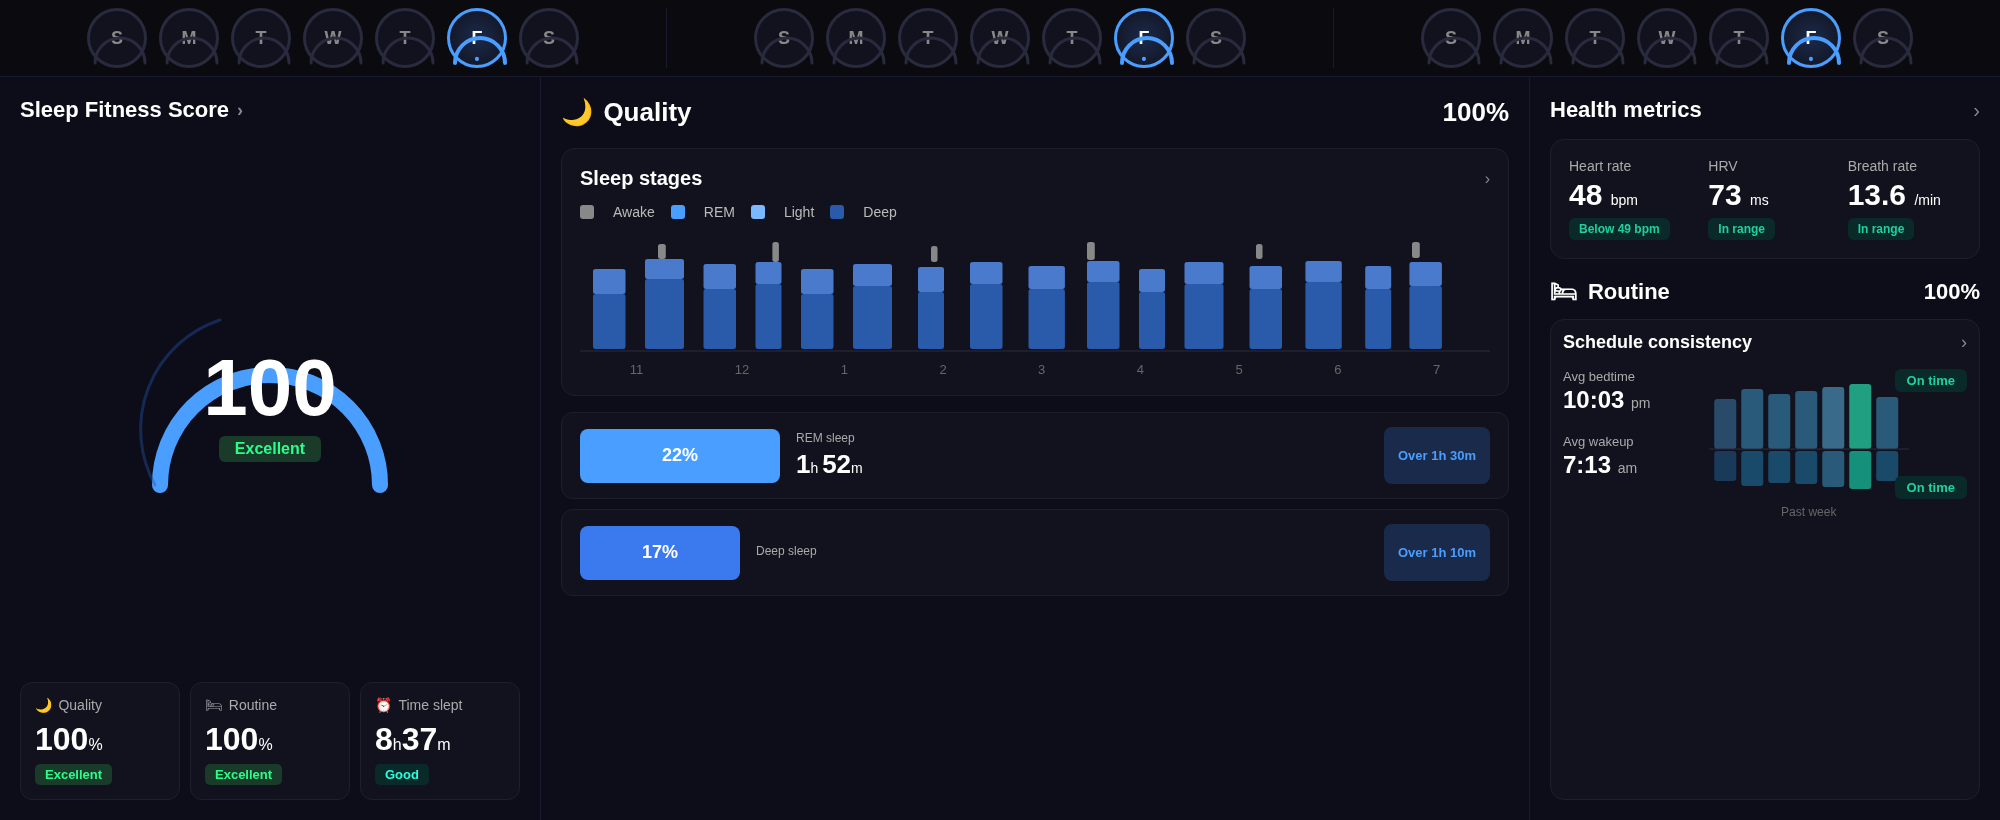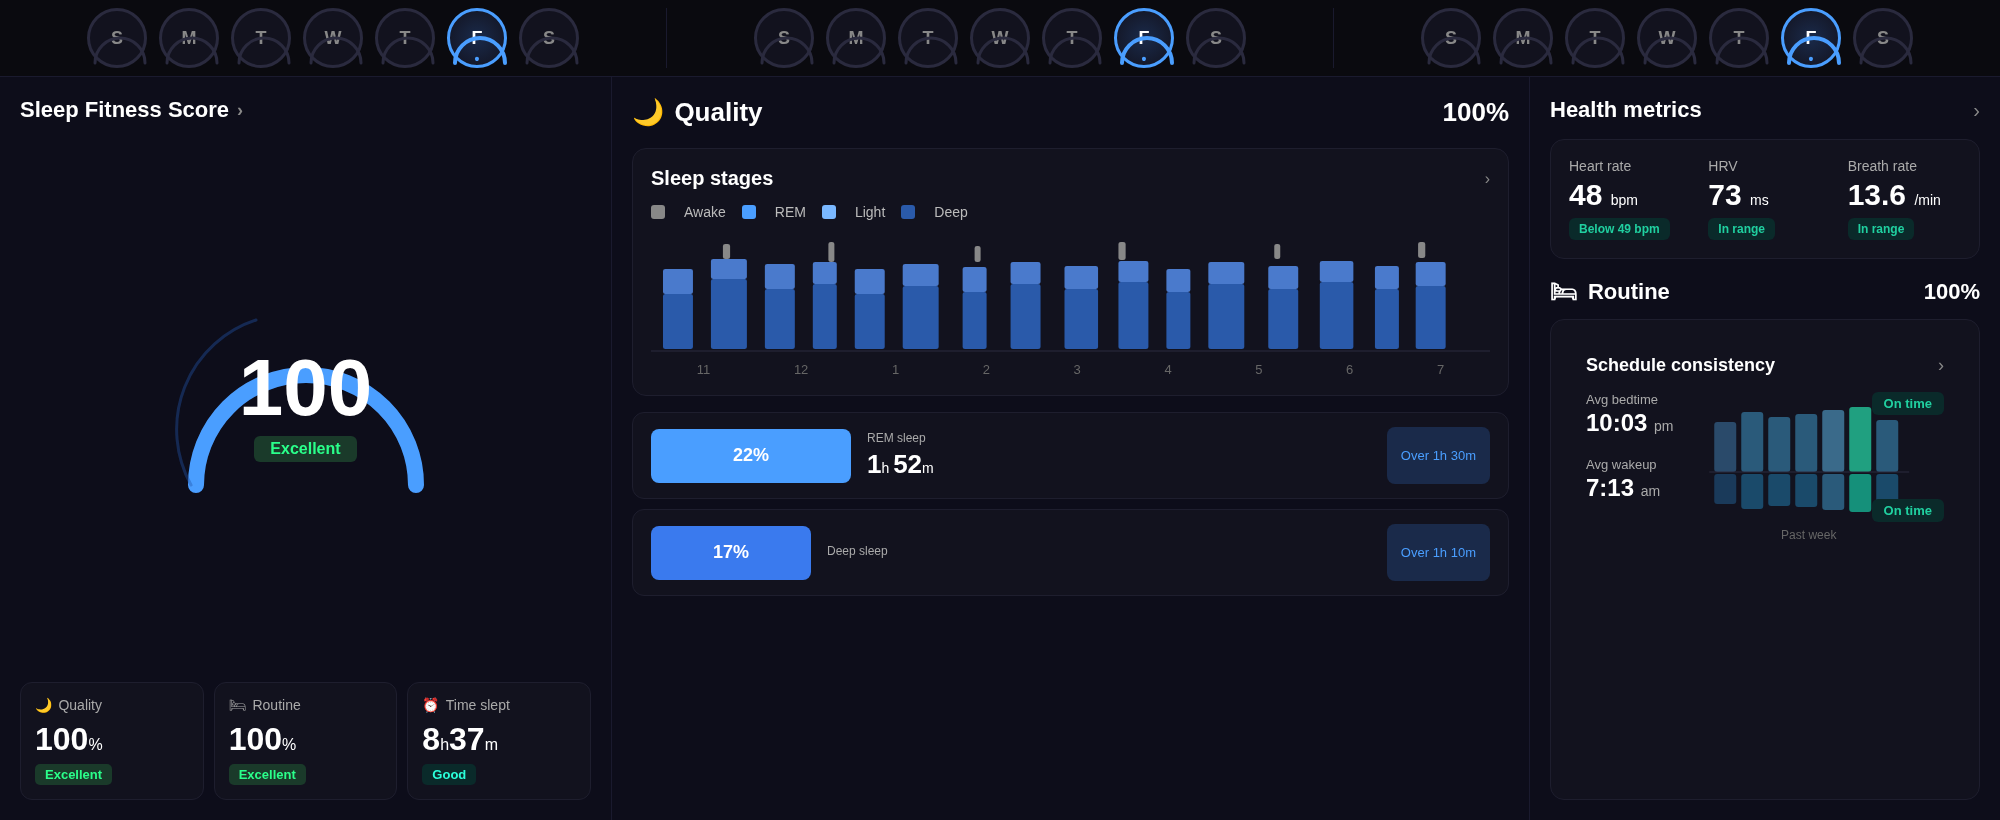--- a/index.html
+++ b/index.html
@@ -69,21 +69,21 @@
 
     
     .main-content {
       display: flex;
       flex: 1;
       overflow: hidden;
     }
 
     
     .left-panel {
-      width: 612px;
+      width: 541px;
       background: #0d0d1a;
       display: flex;
       flex-direction: column;
       padding: 20px;
       border-right: 1px solid #1a1a2e;
     }
 
     .panel-title {
       display: flex;
       align-items: center;
@@ -291,21 +291,21 @@
     }
     .sleep-metric-value {
       font-size: 26px;
       font-weight: 700;
     }
     .sleep-metric-value span { font-size: 14px; font-weight: 500; }
     .sleep-metric-badge {
       padding: 21px 14px;
       border-radius: 8px;
       font-size: 13px;
-      font-weight: 400;
+      font-weight: 700;
       white-space: nowrap;
     }
     .badge-blue { background: #1a2a4a; color: #4a9eff; }
 
     
     .right-panel {
       width: 470px;
       background: #0d0d1a;
       display: flex;
       flex-direction: column;
@@ -375,21 +375,21 @@
       font-weight: 700;
     }
     .routine-pct {
       font-size: 22px;
       font-weight: 700;
     }
 
     .schedule-card {
       background: #12121e;
       border-radius: 14px;
-      padding: 35px;
+      padding: 12px;
       border: 1px solid #1e1e2e;
       flex: 1;
     }
     .schedule-header {
       display: flex;
       align-items: center;
       justify-content: space-between;
       margin-bottom: 16px;
     }
     .schedule-title {

